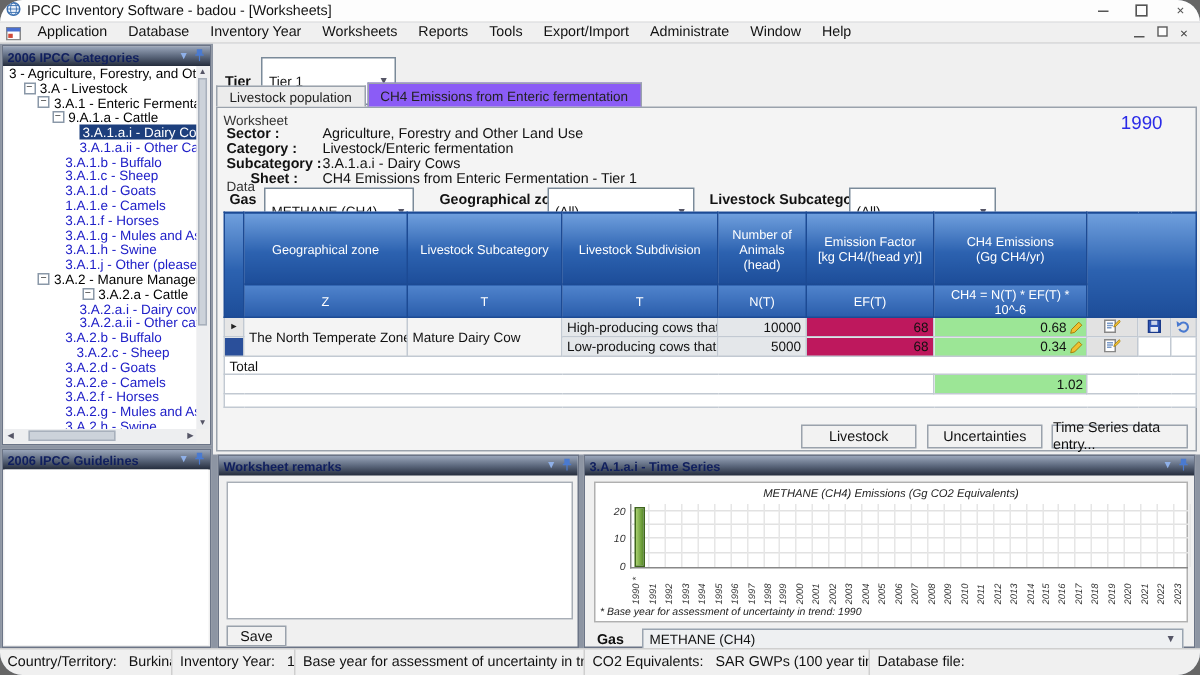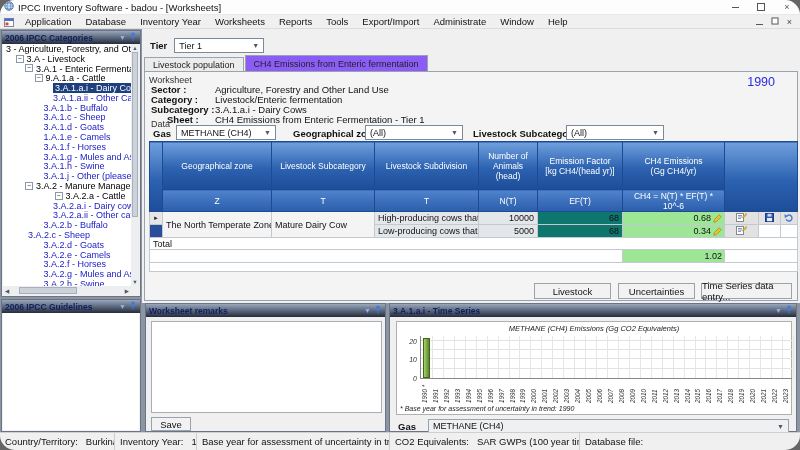--- a/index.html
+++ b/index.html
@@ -32,21 +32,21 @@
   .vscroll{position:absolute;top:13px;right:1px;width:8px;bottom:10px;background:#edeef0;}
   .vthumb{position:absolute;top:8px;left:1px;right:1px;height:68%;background:#ccd2da;border:1px solid #a8b0bc;}
   .sarrow{position:absolute;left:0;right:0;font-size:5.5px;color:#556;text-align:center;height:8px;line-height:8px;}
   .hscroll{position:absolute;left:1px;right:9px;bottom:1px;height:9px;background:#edeef0;display:flex;align-items:center;font-size:5.5px;color:#556;}
   .hthumb{margin-left:10px;width:58px;height:7px;background:#ccd2da;border:1px solid #a8b0bc;}
   #guidelines-panel{left:1px;top:299px;width:140px;height:133px;}
   .guidelines-body{position:absolute;top:13px;left:1px;right:1px;bottom:1px;background:#fff;}
   
   .main-area{position:absolute;left:142px;top:29px;width:658px;height:274px;background:#f0f0f0;}
   .label-b{font-weight:bold;font-size:9.5px;white-space:nowrap;}
-  .combo{background:#fff;border:1px solid #7a8a99;height:15px;display:flex;align-items:center;font-size:9px;padding:0 4px;white-space:nowrap;overflow:hidden;}
+  .combo{background:#fff;border:1px solid #7a8a99;height:32px;display:flex;align-items:center;font-size:9px;padding:0 4px;white-space:nowrap;overflow:hidden;}
   .combo .arrow{margin-left:auto;color:#556;font-size:7px;}
   .tier-row{position:absolute;top:9px;left:8px;display:flex;gap:7px;align-items:center;}
   #tier-combo{width:90px;}
   .tabstrip{position:absolute;top:26px;left:2px;height:16px;display:flex;align-items:flex-end;z-index:2;}
   .tab{height:14px;padding:0 8px;background:#ececec;border:1px solid #9aa2ac;border-bottom:none;display:flex;align-items:center;font-size:9px;color:#222;margin-right:1px;}
   .tab.active{height:16px;background:#8b5cf6;}
   .tabpage{position:absolute;top:42px;left:2px;right:2px;bottom:2px;background:#f4f4f4;border:1px solid #9aa2ac;}
   .grp-label{position:absolute;font-size:9px;color:#333;}
   .ws-field{position:absolute;font-size:9.5px;white-space:nowrap;}
   .year-label{position:absolute;top:3px;right:22px;color:#2a2ae8;font-size:12.5px;}
@@ -55,21 +55,21 @@
   .ws-table col.c-sel{width:13px}.ws-table col.c-geo{width:109px}.ws-table col.c-sub{width:103px}.ws-table col.c-div{width:104px}.ws-table col.c-n{width:59px}.ws-table col.c-ef{width:85px}.ws-table col.c-ch4{width:102px}.ws-table col.c-i1{width:34px}.ws-table col.c-i2{width:22px}.ws-table col.c-i3{width:17px}
   .ws-table th{background:linear-gradient(180deg,#6f9fdd 0%,#2c62b0 55%,#1d4d99 100%);color:#fff;font-weight:normal;font-size:8.5px;border:1px solid #1c4a94;white-space:pre-line;text-align:center;vertical-align:middle;}
   .ws-table tr.h1 th{height:48px;}
   .ws-table tr.h2 th{height:22px;background:linear-gradient(180deg,#4f83cc,#2a5dab);}
   .ws-table td{border:1px solid #c2c9d2;font-size:9px;height:13px;padding:0 3px;overflow:hidden;white-space:nowrap;vertical-align:middle;}
   td.sel-cell{background:#e6e6e6;text-align:center;font-size:6px;color:#222;padding:0;}
   td.sel-blue{background:#2a4f9a;}
   td.geo,td.subcat{background:#f4f4f4;}
   td.subdiv,td.num{background:#e4e7ea;}
   td.num,td.ef,td.ch4{text-align:right;}
-  td.ef{background:#0f766e;}
+  td.ef{background:#be185d;}
   td.ch4{background:#9ce696;padding:0 2px;}
   .ch4-inner{display:flex;align-items:center;gap:2px;}
   .ch4-inner .v{flex:1;text-align:right;}
   td.ic{background:#e2e2e2;text-align:center;padding:0;}
   td.empty{background:#fff;}
   td.total-label{background:#fff;height:12px;}
   tr.re td{height:9px;background:#fff;}
   .actions{position:absolute;top:211px;left:0;right:0;height:16px;}
   .btn{position:absolute;height:16px;background:#f2f2f2;border:1px solid #9aa2ac;font-size:9.5px;display:flex;align-items:center;justify-content:center;color:#111;}
   
@@ -212,21 +212,21 @@
         </div>
         <div class="tree-item link" style="padding-left: 50px;">
           <span class="lbl">3.A.2.a.i - Dairy cows</span>
         </div>
         <div class="tree-item link" style="padding-left: 50px;">
           <span class="lbl">3.A.2.a.ii - Other cattle</span>
         </div>
         <div class="tree-item link" style="padding-left: 40.5px;">
           <span class="lbl">3.A.2.b - Buffalo</span>
         </div>
-        <div class="tree-item link" style="padding-left: 25px;">
+        <div class="tree-item link" style="padding-left: 48px;">
           <span class="lbl">3.A.2.c - Sheep</span>
         </div>
         <div class="tree-item link" style="padding-left: 40.5px;">
           <span class="lbl">3.A.2.d - Goats</span>
         </div>
         <div class="tree-item link" style="padding-left: 40.5px;">
           <span class="lbl">3.A.2.e - Camels</span>
         </div>
         <div class="tree-item link" style="padding-left: 40.5px;">
           <span class="lbl">3.A.2.f - Horses</span>

